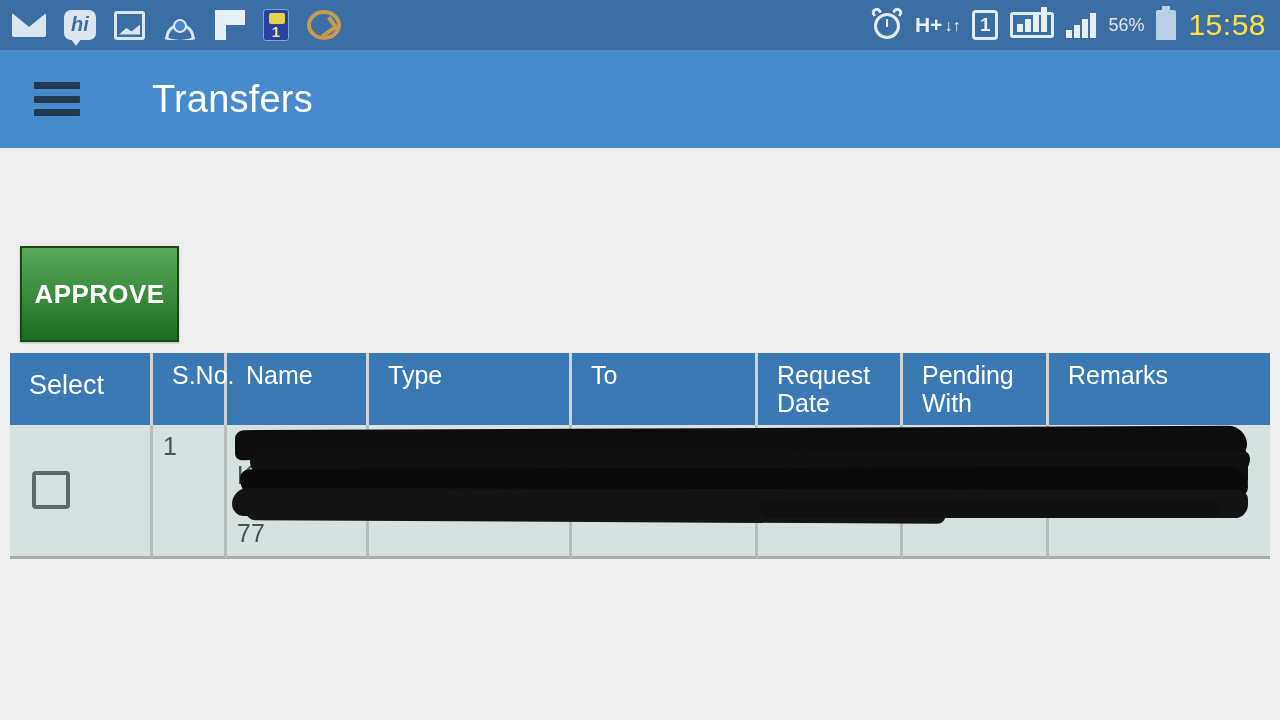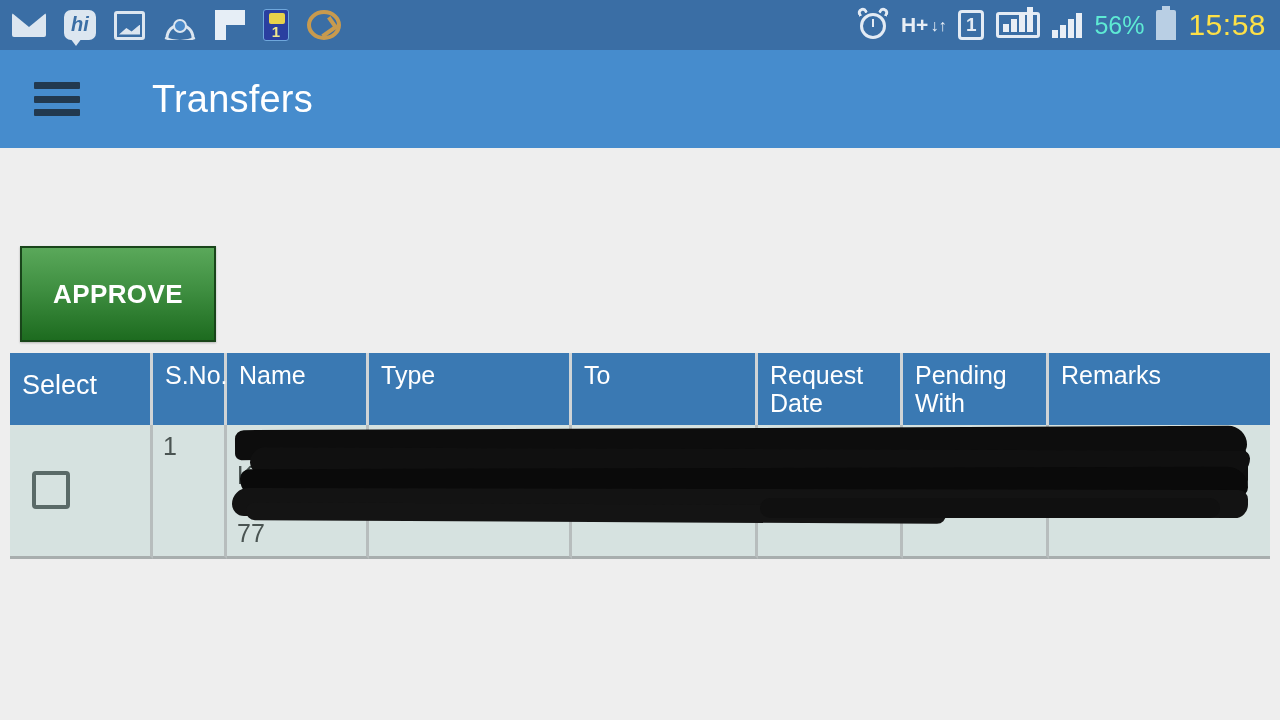--- a/index.html
+++ b/index.html
@@ -15,21 +15,21 @@
   .statusbar {
     position: absolute; left: 0; top: 0; width: 1280px; height: 50px;
     background: #3a6ea5;
     display: flex; align-items: center;
     padding: 0 14px 0 12px;
   }
   .sb-left { display: flex; align-items: center; gap: 18px; }
   .sb-right { margin-left: auto; display: flex; align-items: center; gap: 12px; }
   .sb-icon { display: inline-flex; align-items: center; justify-content: center; }
   .sb-clock { color: #fde047; font-size: 30px; letter-spacing: .5px; }
-  .sb-batt-pct { color: #5eead4; font-size: 25px; }
+  .sb-batt-pct { color: #e5e5e5; font-size: 18px; }
 
   .ic-mail { width: 34px; height: 24px; background: #dce6f0;
              clip-path: polygon(0 0,100% 0,100% 100%,0 100%);
              position: relative; border-radius: 2px; }
   .ic-mail:after { content:""; position:absolute; left:0; top:0; width:0; height:0;
              border-left: 17px solid transparent; border-right: 17px solid transparent;
              border-top: 14px solid #3a6ea5; }
 
   .ic-hike { width: 32px; height: 30px; background: #dce6f0; border-radius: 7px;
              color: #3a6ea5; font-size: 20px; font-weight: bold; line-height: 28px;
@@ -107,40 +107,40 @@
   .rt-select { flex: 0 0 352px; background: #ddd6fe; display:flex; align-items:center;
     padding: 0 18px; position: relative; cursor: pointer; }
   .rt-value { color: #1d1d1d; font-size: 28px; }
   .rt-caret { position:absolute; right: 28px; top: 50%; transform: translateY(-50%);
     width:0;height:0; border-left: 13px solid transparent; border-right: 13px solid transparent;
     border-top: 16px solid #6b6b7b; }
   .rt-tail { flex: 1 1 auto; background: #7b68ee; }
 
   
   .approve-btn {
-    position: absolute; left: 20px; top: 246px; width: 196px; height: 96px;
+    position: absolute; left: 20px; top: 246px; width: 159px; height: 96px;
     background: linear-gradient(to bottom, #5aa85a 0%, #3f8f41 45%, #1d6b1f 100%);
     border: 2px solid #19451a; color: #ffffff; font-size: 26px; font-weight: bold;
     letter-spacing: .4px; display:flex; align-items:center; justify-content:center;
     cursor:pointer; box-shadow: 0 1px 2px rgba(0,0,0,.25);
   }
   .disapprove-btn {
     position: absolute; left: 1076px; top: 246px; width: 184px; height: 96px;
     background: linear-gradient(to bottom, #e98080 0%, #e05b5b 45%, #d33c3c 100%);
     border: none; color: #ffffff; font-size: 26px; font-weight: bold;
     letter-spacing: .4px; display:flex; align-items:center; justify-content:center;
     cursor:pointer; box-shadow: 0 1px 3px rgba(0,0,0,.2);
   }
 
   
   .tbl { position: absolute; left: 10px; top: 353px; width: 1260px;
          border-collapse: separate; border-spacing: 0; table-layout: fixed; }
   .tbl th {
     background: #3a79b3; color: #ffffff; font-size: 25px; font-weight: normal;
-    text-align: left; vertical-align: top; padding: 8px 8px 8px 12px;
+    text-align: left; vertical-align: top; padding: 8px 8px 8px 19px;
     height: 70px; border-right: 3px solid #cfd4d6; line-height: 1.12;
   }
   .tbl th.sel { vertical-align: middle; font-size: 27px; padding-top: 0; }
   .tbl th:last-child { border-right: none; }
   .tbl td {
     background: #d6e2e0; color: #4a5452; font-size: 25px;
     vertical-align: top; padding: 7px 8px 8px 10px; height: 122px;
     border-right: 3px solid #b7bdbd; border-bottom: 3px solid #a8aeae;
     line-height: 1.16; word-wrap: break-word;
   }

